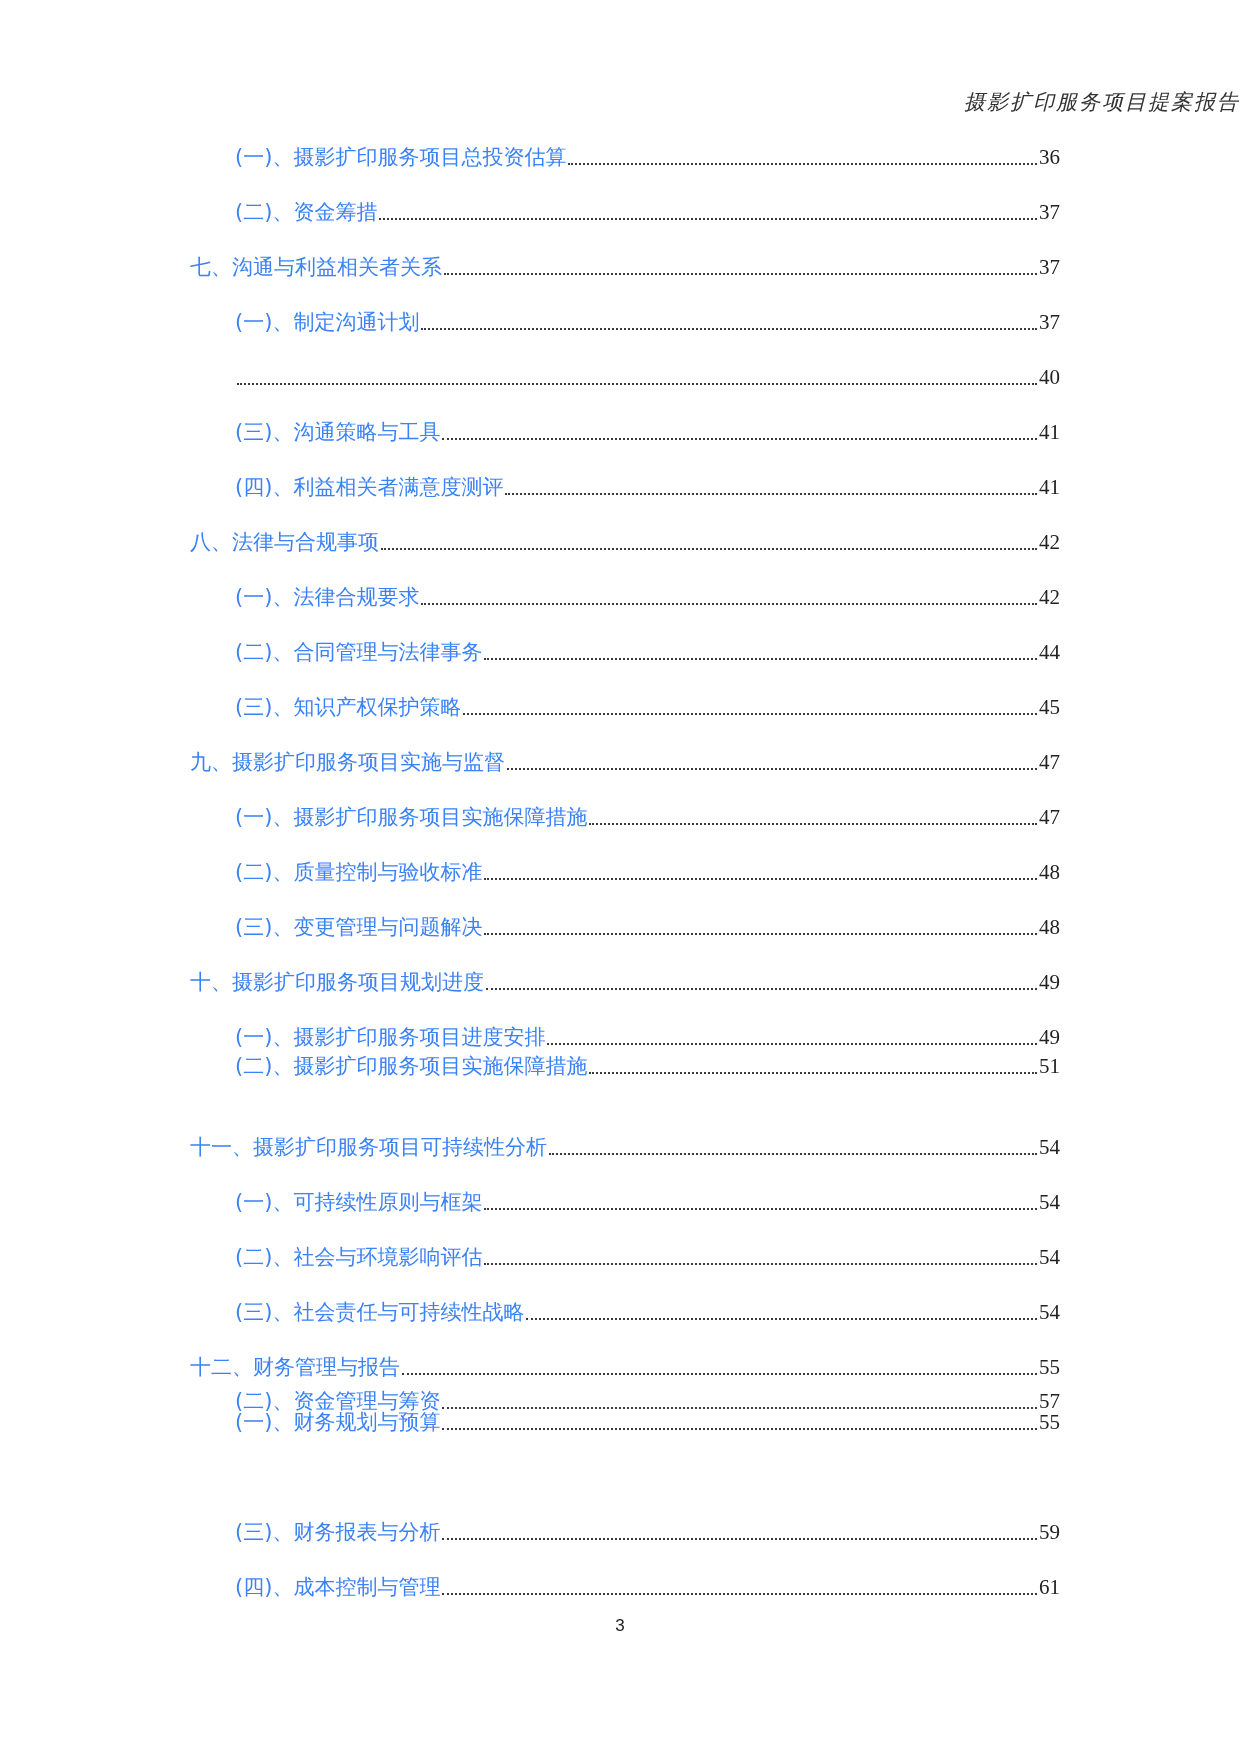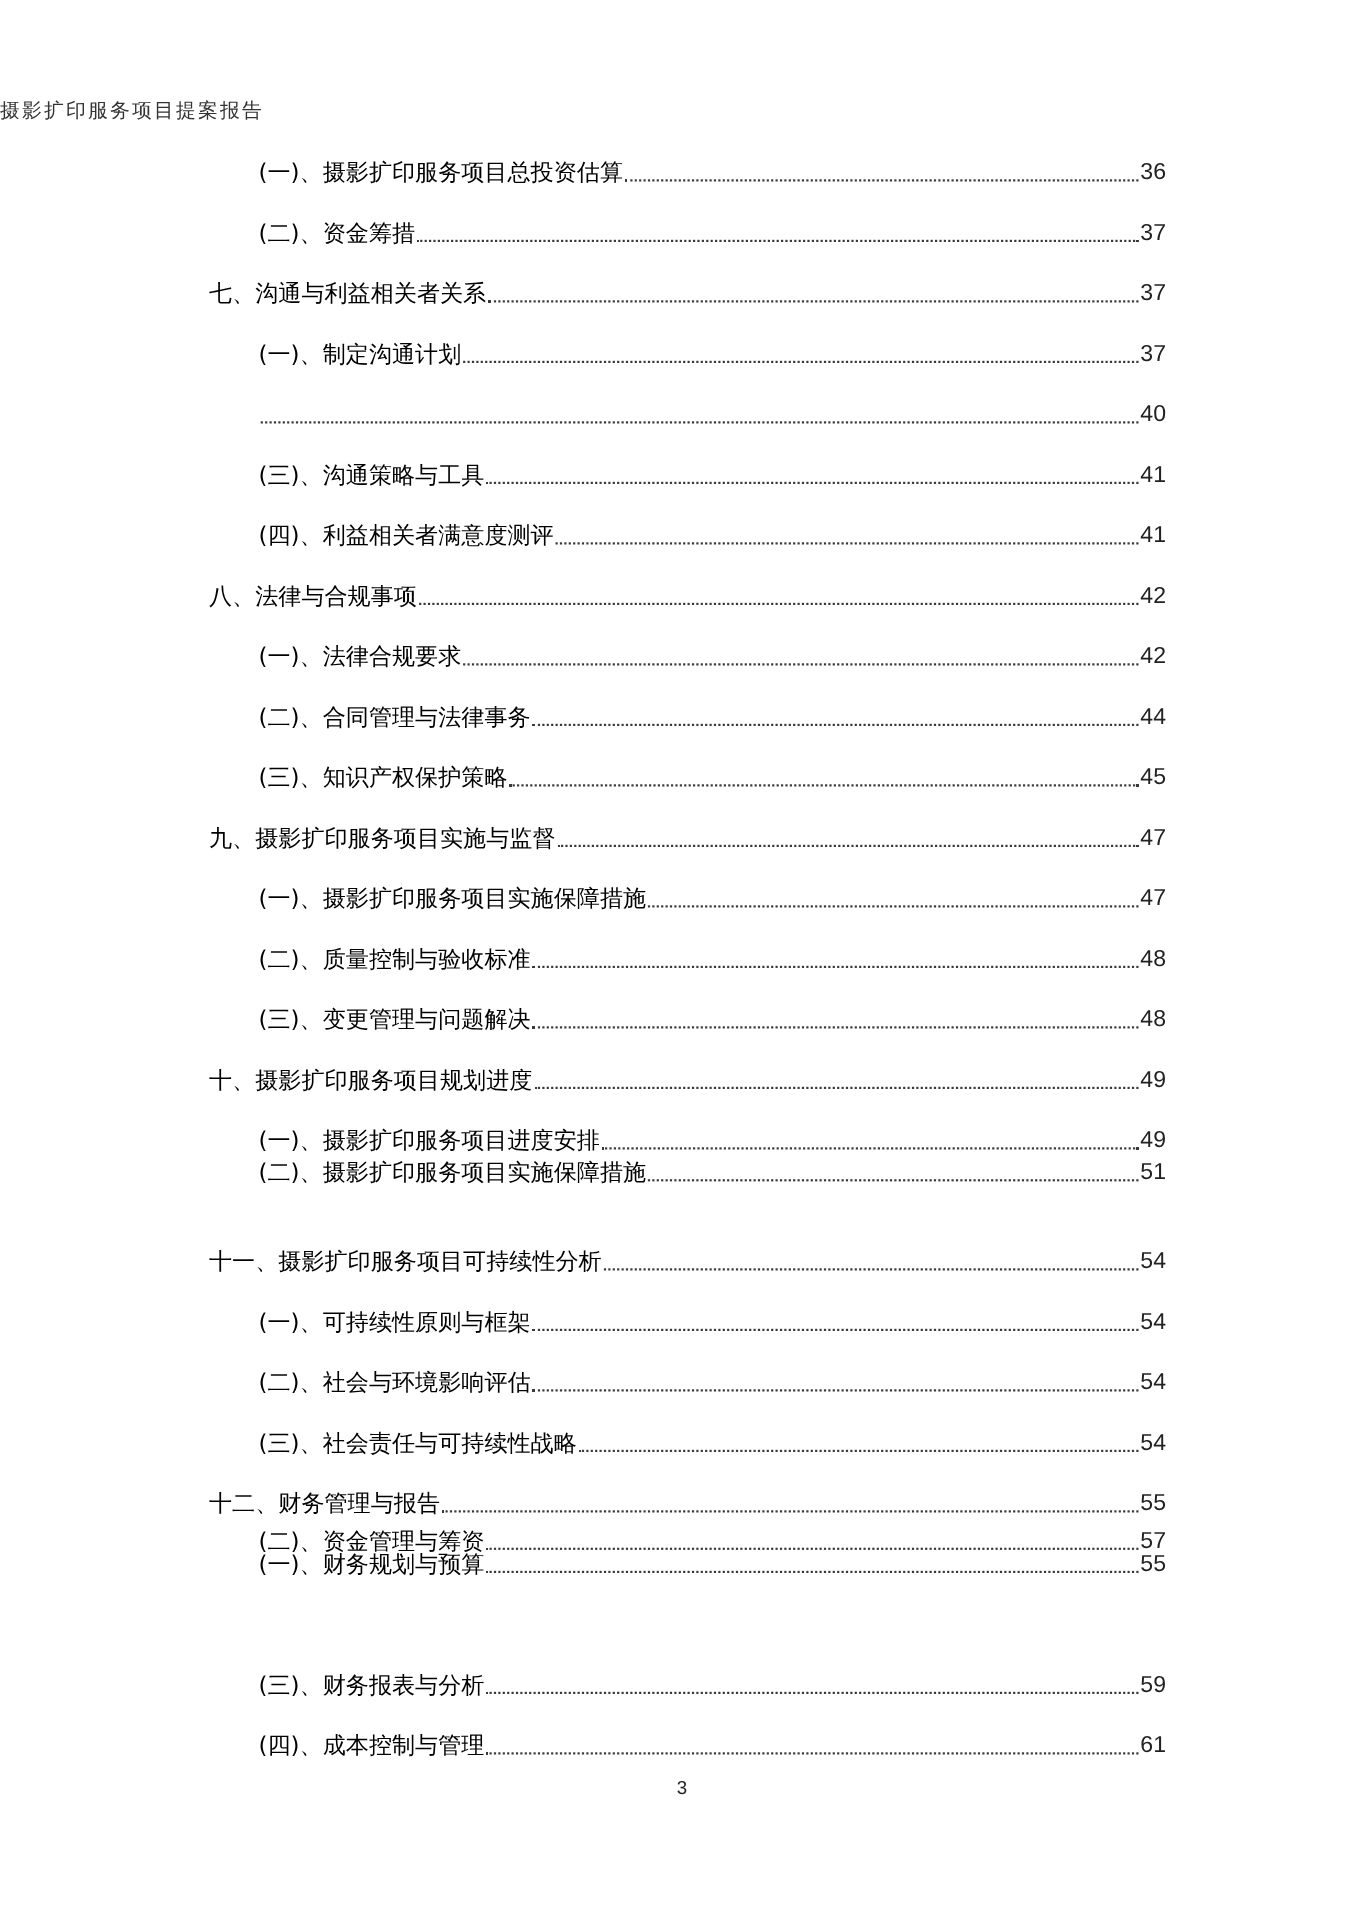--- a/index.html
+++ b/index.html
@@ -13,25 +13,26 @@
       position: relative;
       overflow: hidden;
       font-family: "DejaVu Sans", "Liberation Sans", sans-serif;
       color: #1a1a1a;
     }
     .page-header {
       position: absolute;
       top: 88px;
       left: 0;
       width: 1240px;
-      text-align: left;
-      font-size: 18px;
+      text-align: right;
+      font-size: 21px;
       letter-spacing: 2px;
       color: #333333;
       font-family: "DejaVu Serif", "Liberation Serif", serif;
+      font-style: italic;
     }
     .toc {
       position: absolute;
       top: 140px;
       left: 0;
       width: 1240px;
     }
     .toc-row {
       position: absolute;
       height: 34px;
@@ -39,31 +40,31 @@
       align-items: flex-end;
       font-size: 21px;
       line-height: 34px;
       right: 180px;
       white-space: nowrap;
     }
     .toc-row.level-1 { left: 190px; text-align: right; }
     .toc-row.level-2 { left: 235px; }
     .toc-label {
       flex: 0 0 auto;
-      color: #000000;
+      color: #3b82f6;
     }
     .toc-leader {
       flex: 1 1 auto;
       height: 0;
       border-bottom: 2px dotted #3a3a3a;
       margin: 0 2px 9px 2px;
     }
     .toc-page {
       flex: 0 0 auto;
-      font-family: Liberation Sans, sans-serif;
+      font-family: Liberation Serif, serif;
       font-size: 21px;
       color: #222222;
     }
     .page-footer {
       position: absolute;
       top: 1616px;
       left: 0;
       width: 1240px;
       text-align: center;
       font-size: 17px;

